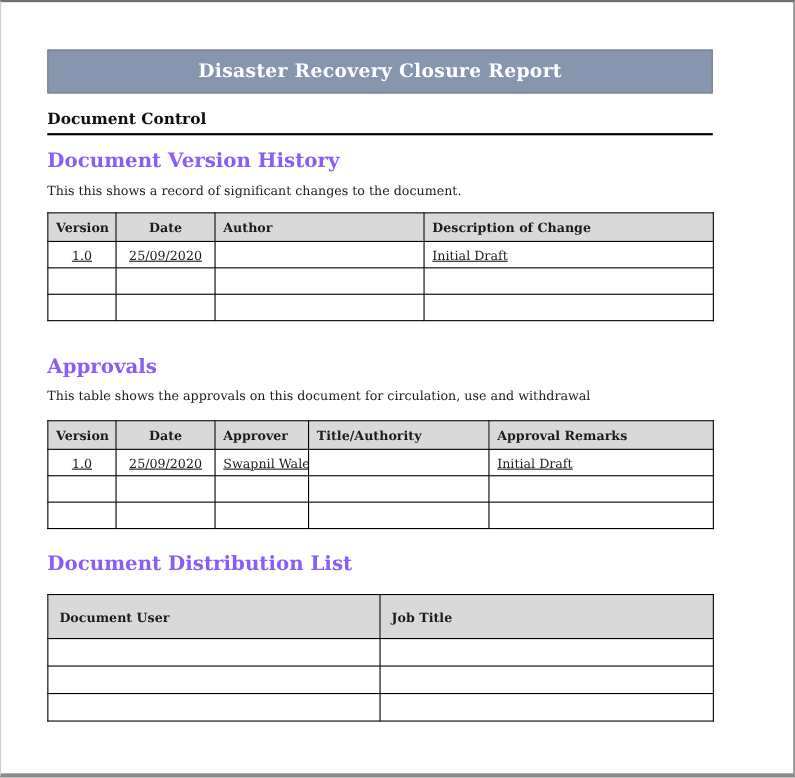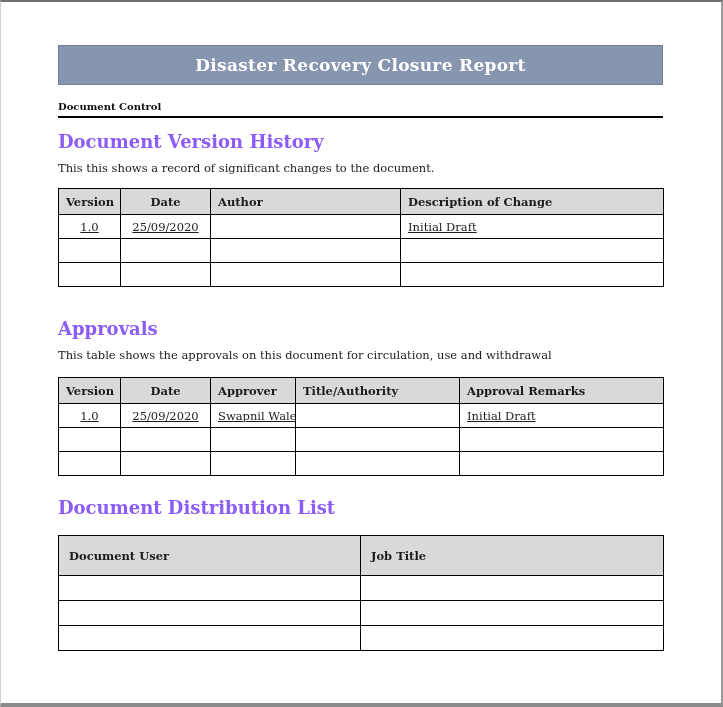--- a/index.html
+++ b/index.html
@@ -13,41 +13,41 @@
     width: 723px;
     height: 707px;
     background: #ffffff;
     border-top: 2px solid #6f6f6f;
     border-left: 1px solid #cfcfcf;
     border-right: 2px solid #9a9a9a;
     border-bottom: 4px solid #8a8a8a;
     overflow: hidden;
   }
   .doc {
-    margin-left: 57px;
+    margin-left: 42px;
     width: 605px;
   }
   .title-bar {
     margin-top: 43px;
     height: 40px;
     background: var(--title-bar-bg, #8796AF);
     border: 1px solid var(--title-bar-border, #767E8E);
     display: flex;
     align-items: center;
     justify-content: center;
   }
   .title-bar span {
     color: #ffffff;
     font-size: 17px;
     font-weight: bold;
     letter-spacing: 0.3px;
   }
   .h-control {
     margin-top: 16px;
-    font-size: 10px;
+    font-size: 14px;
     font-weight: bold;
     color: #0e0e0e;
     border-bottom: 2px solid #000000;
     padding-bottom: 4px;
   }
   .h-sub {
     font-size: 18px;
     font-weight: bold;
     color: #8b5cf6;
   }

